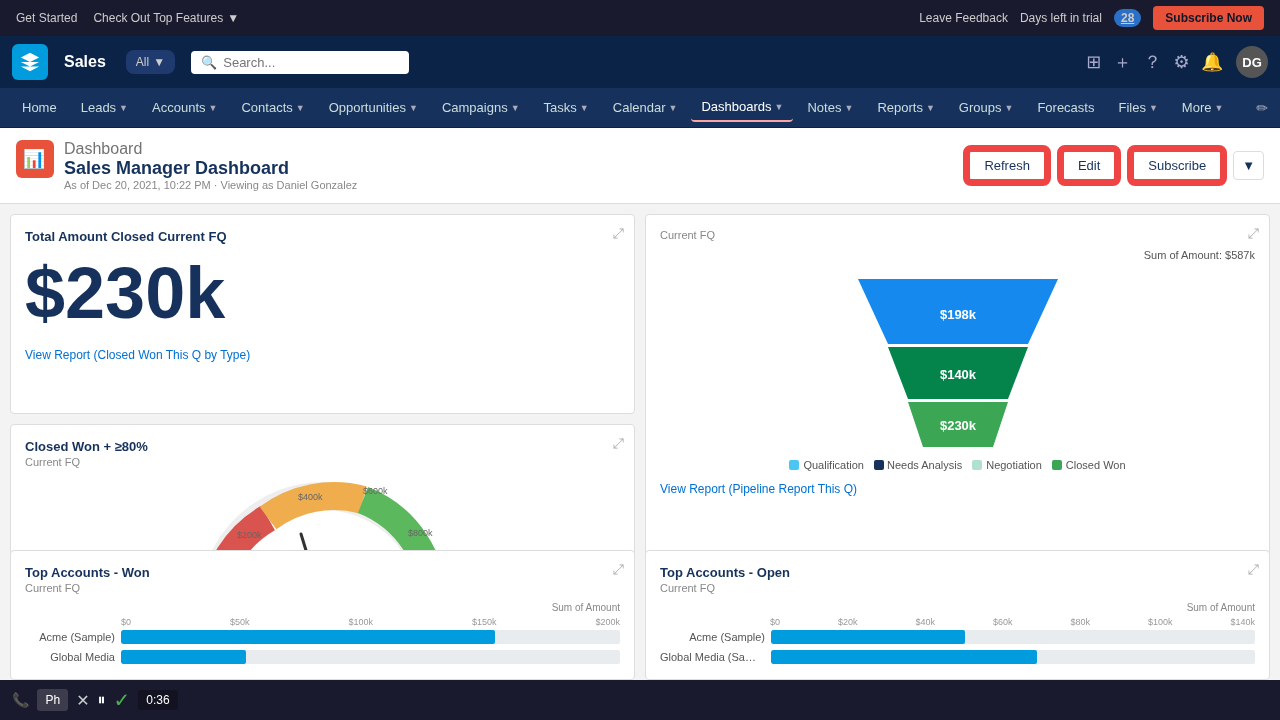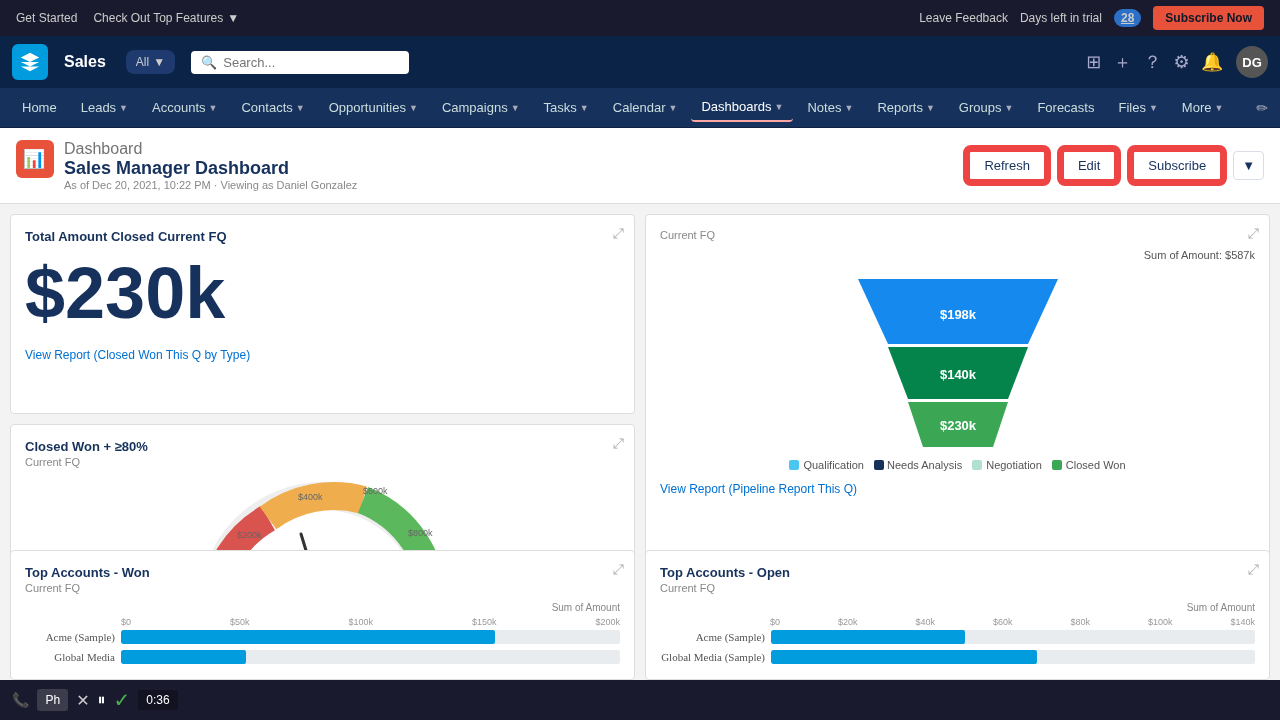--- a/index.html
+++ b/index.html
@@ -82,21 +82,21 @@
 
     
     .card { background: white; border: 1px solid #ddd; border-radius: 4px; padding: 14px; position: relative; overflow: hidden; }
     .card-title { font-size: 13px; font-weight: 600; color: #16325c; margin-bottom: 2px; }
     .card-subtitle { font-size: 11px; color: #888; margin-bottom: 8px; }
     .card-expand { position: absolute; top: 10px; right: 10px; color: #aaa; font-size: 14px; cursor: pointer; }
 
     
     .big-number { font-size: 72px; font-weight: 700; color: #16325c; line-height: 1.1; margin: 10px 0 14px; }
     .card-link { color: #0070d2; font-size: 12px; cursor: pointer; }
-    .bar-row { display: flex; align-items: center; gap: 6px; margin-bottom: 6px; font-size: 11px; font-family: Liberation Serif, serif; }
+    .bar-row { display: flex; align-items: center; gap: 6px; margin-bottom: 6px; font-size: 11px; }
     .bar-label { width: 90px; text-align: right; color: #555; white-space: nowrap; overflow: hidden; text-overflow: ellipsis; font-size: 11px; }
     .bar-track { flex: 1; background: #e9ecef; height: 14px; border-radius: 2px; overflow: hidden; }
     .bar-fill { height: 100%; background: #009cde; border-radius: 2px; }
 
     
     .bottom-toolbar {
       background: #1a1a2e; height: 40px; display: flex; align-items: center; padding: 0 12px; gap: 8px; position: absolute; bottom: 0; left: 0; right: 0;
     }
     .bt-btn { background: rgba(255,255,255,0.15); border: none; border-radius: 3px; color: white; font-size: 12px; padding: 4px 8px; cursor: pointer; display: flex; align-items: center; gap: 4px; }
     .timer { color: white; font-size: 12px; background: rgba(0,0,0,0.3); padding: 3px 8px; border-radius: 3px; }

